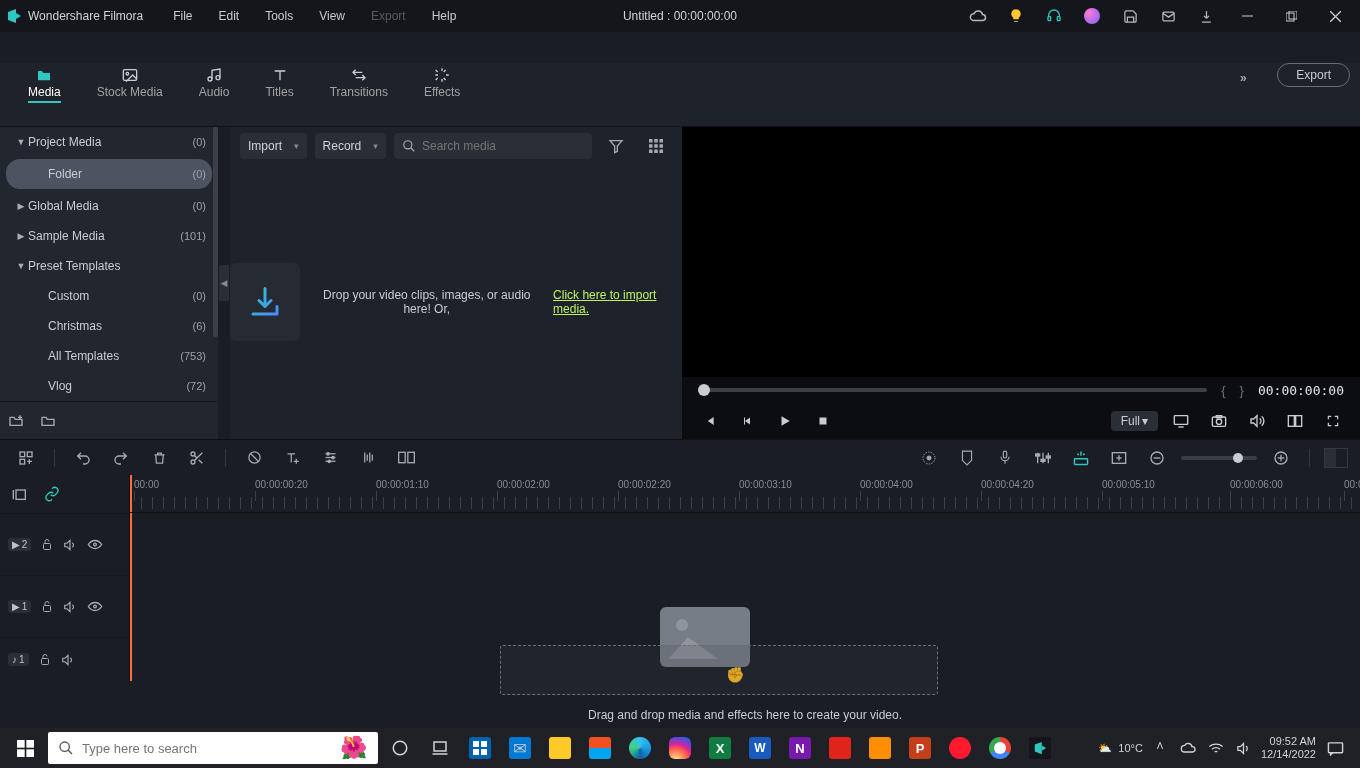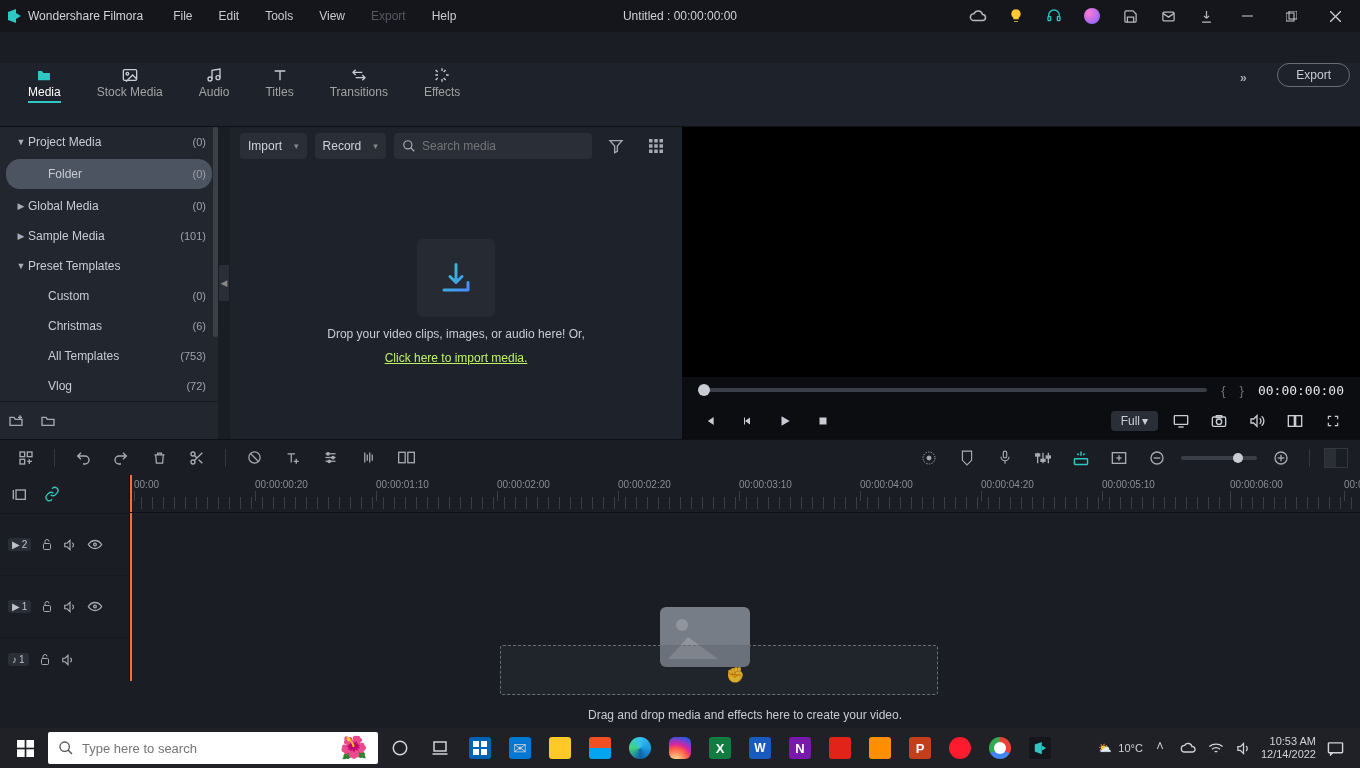--- a/index.html
+++ b/index.html
@@ -44,21 +44,21 @@
   #splitter { width: 12px; background: #1a1d24; display: flex; align-items: center; justify-content: center; }
   #splitter-tab { width: 10px; height: 36px; background: #2a2e37; display: flex; align-items: center; justify-content: center; font-size: 9px; color: #888; border-radius: 2px 0 0 2px;}
 
   
   #media-panel { flex: 1; background: #1e222a; display: flex; flex-direction: column; }
   #media-toolbar { height: 38px; display: flex; align-items: center; padding: 0 10px; gap: 8px; }
   .dropdown { background: #2a2e37; border-radius: 4px; height: 26px; display: flex; align-items: center; padding: 0 8px; gap: 12px; font-size: 12px; color: #d0d3da; cursor: pointer; }
   .dropdown .chev { font-size: 9px; color: #888; }
   #search-box { flex: 1; background: #2a2e37; border-radius: 4px; height: 26px; display: flex; align-items: center; padding: 0 8px; gap: 6px; }
   #search-box input { background: transparent; border: none; outline: none; color: #c9ccd3; font-size: 12px; width: 100%; }
-  #dropzone-area { flex: 1; display: flex; flex-direction: column; align-items: center; justify-content: center; gap: 10px; }
+  #dropzone-area { flex: 1; display: flex; flex-direction: row; align-items: center; justify-content: center; gap: 10px; }
   #dz-tile { width: 78px; height: 78px; background: #262a33; border-radius: 6px; display: flex; align-items: center; justify-content: center; }
   #dz-text { font-size: 12px; color: #c9ccd3; text-align:center; }
   #dz-link { font-size: 12px; color: #bef264; text-decoration: underline; cursor: pointer; }
 
   
   #preview { width: 678px; background: #0c0d10; display: flex; flex-direction: column; }
   #preview-canvas { flex: 1; background: #000; }
   #preview-seek { height: 26px; display: flex; align-items: center; padding: 0 16px; gap: 14px; }
   .seek-track { flex: 1; height: 4px; background: #3a3e46; border-radius: 2px; position: relative; }
   .seek-thumb { position: absolute; left: 0; top: -4px; width: 12px; height: 12px; border-radius: 50%; background: #c9ccd3; }
@@ -782,21 +782,21 @@
           <path d="M2 6a16 16 0 0 1 20 0M6 10a10 10 0 0 1 12 0M10 14a4 4 0 0 1 4 0"></path>
         </svg>
       </span>
     <span class="tb-icon" style="width:22px">
         <svg width="15" height="13" viewBox="0 0 24 20" fill="none" stroke="#d0d3da" stroke-width="2">
           <polygon points="3 7 7 7 12 2 12 18 7 13 3 13"></polygon>
           <path d="M16 6a5 5 0 0 1 0 8"></path>
         </svg>
       </span>
     <div class="clock">
-      <div>10:53 AM</div>
+      <div>09:52 AM</div>
       <div>12/14/2022</div>
     </div>
     <span class="tb-icon" style="width:26px">
         <svg width="17" height="15" viewBox="0 0 24 20" fill="none" stroke="#d0d3da" stroke-width="2">
           <rect x="2" y="2" width="20" height="14" rx="1"></rect>
           <path d="M8 16l-3 3v-3"></path>
         </svg>
       </span>
   </div>
 </div>

